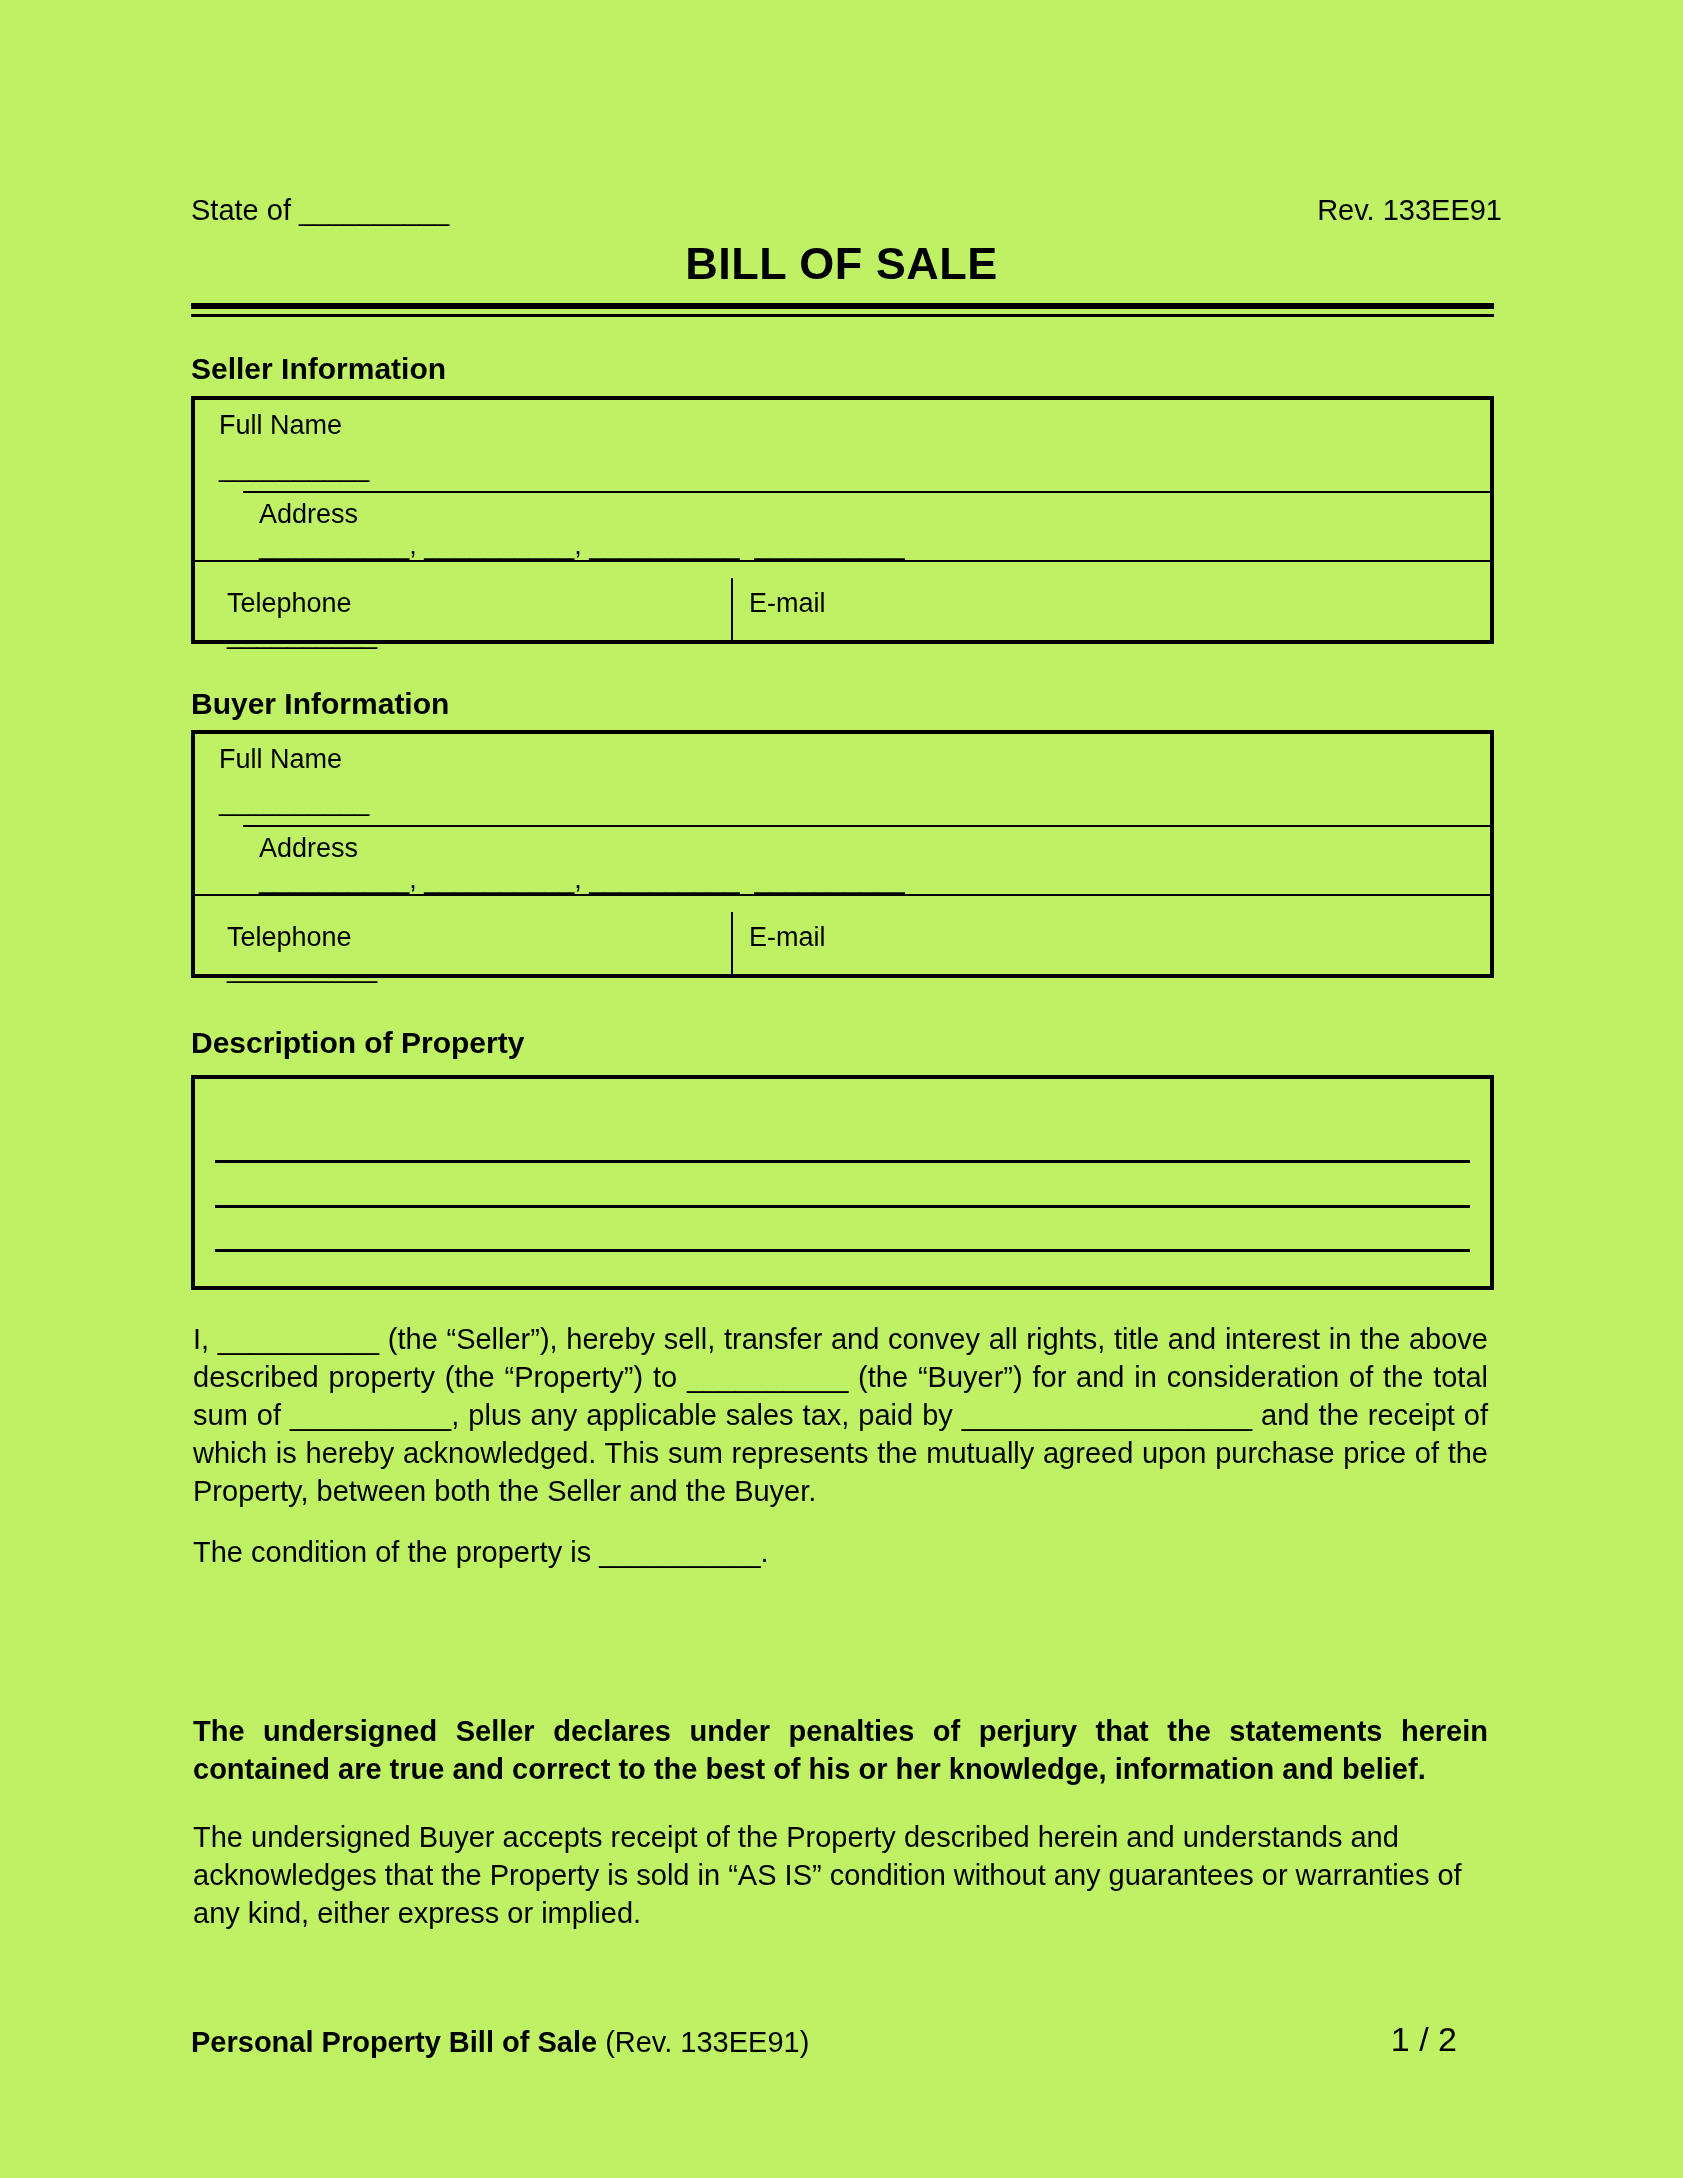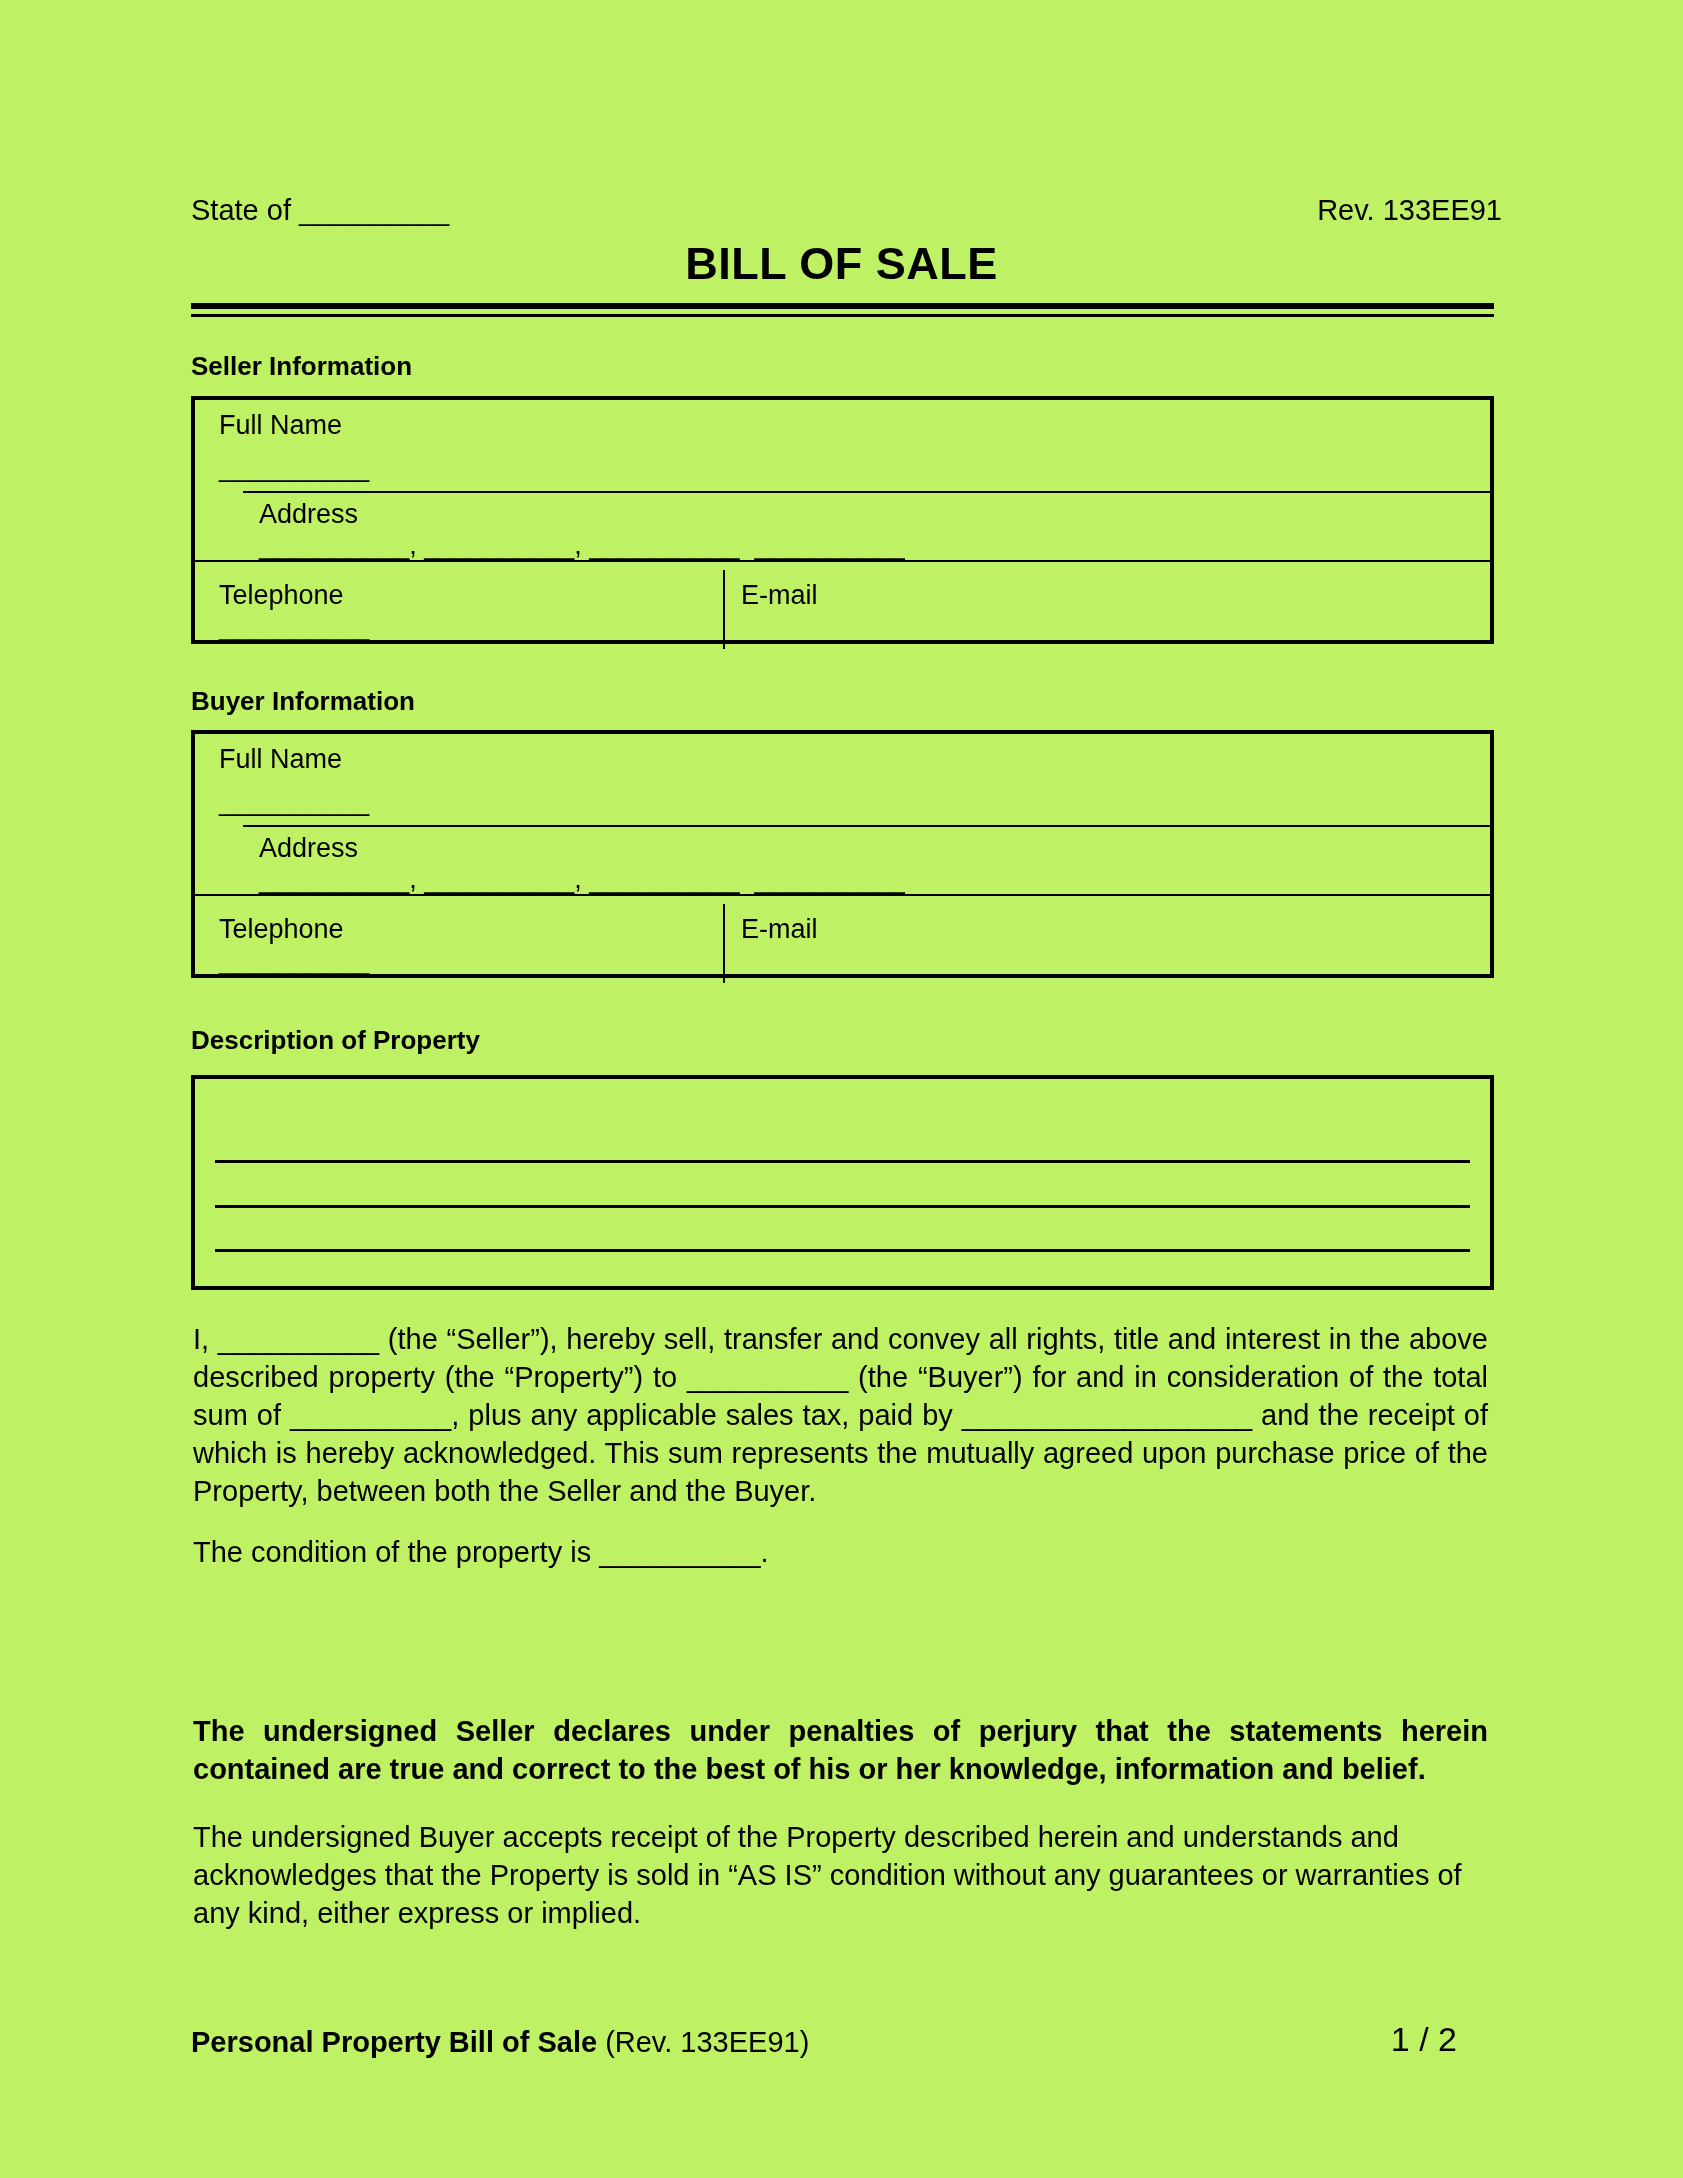--- a/index.html
+++ b/index.html
@@ -25,31 +25,31 @@
     top:238px; left:0; width:100%;
     text-align:center;
     font-size:45px; font-weight:bold; letter-spacing:0.5px;
   }
   .double-rule {
     top:303px; left:191px; width:1303px; height:14px;
     border-top:6px solid #000; border-bottom:3px solid #000;
   }
 
   
-  .section-heading { font-size:26px; font-weight:bold; line-height:1.1; left:191px; }
+  .section-heading { font-size:30px; font-weight:bold; line-height:1.1; left:191px; }
 
   
   .info-table {
     left:191px; width:1303px; height:248px;
     border:4px solid #000;
   }
   .row { display:flex; flex-direction:column; justify-content:space-between; padding:10px 24px 8px; }
   .row-name { height:91px; }
   .row-address { height:69px; border-top:2px solid #000; padding:6px 16px 6px;margin-left:48px; }
-  .row-contact { height:97px; border-top:2px solid #000; display:flex; flex-direction:row; justify-content:flex-start; padding:8px; }
+  .row-contact { height:97px; border-top:2px solid #000; display:flex; flex-direction:row; justify-content:flex-start; padding:16px; }
   .cell { display:flex; flex-direction:column; justify-content:space-between; padding:10px 16px 8px; }
   .cell-tel { width:522px; border-right:2px solid #000; }
   .cell-email { flex:1; }
   .cell-label { font-size:27px; line-height:1.15; }
   .blank { font-size:27px; line-height:1.15; white-space:pre; }
 
   
   .desc-box {
     left:191px; width:1303px; height:215px;
     border:4px solid #000;

